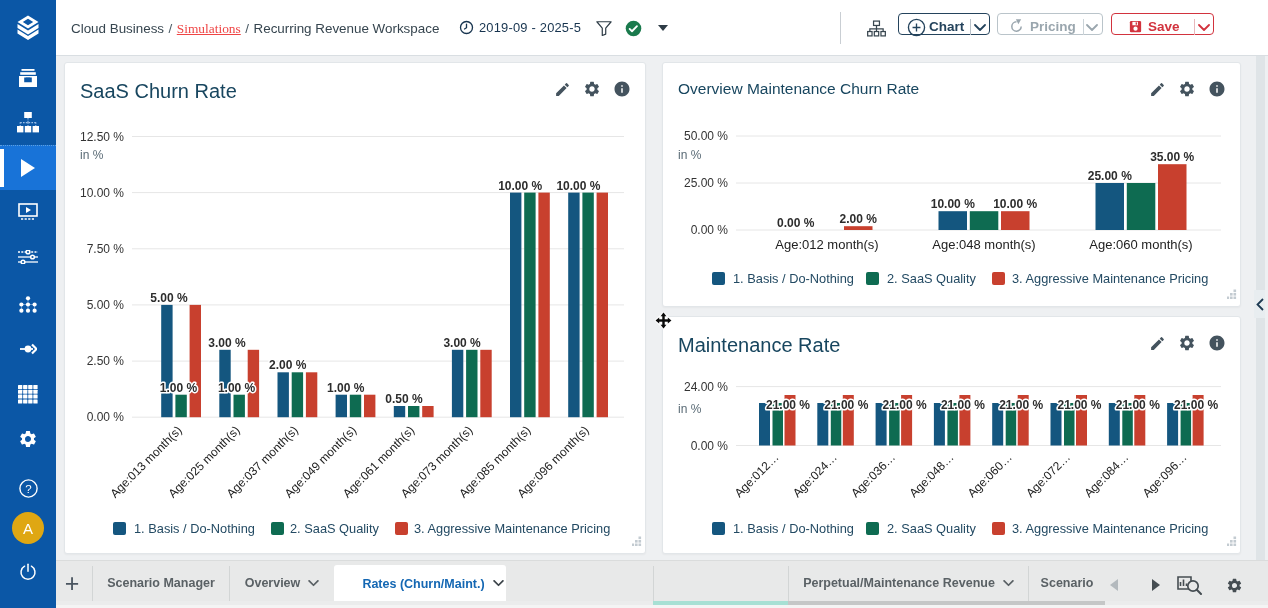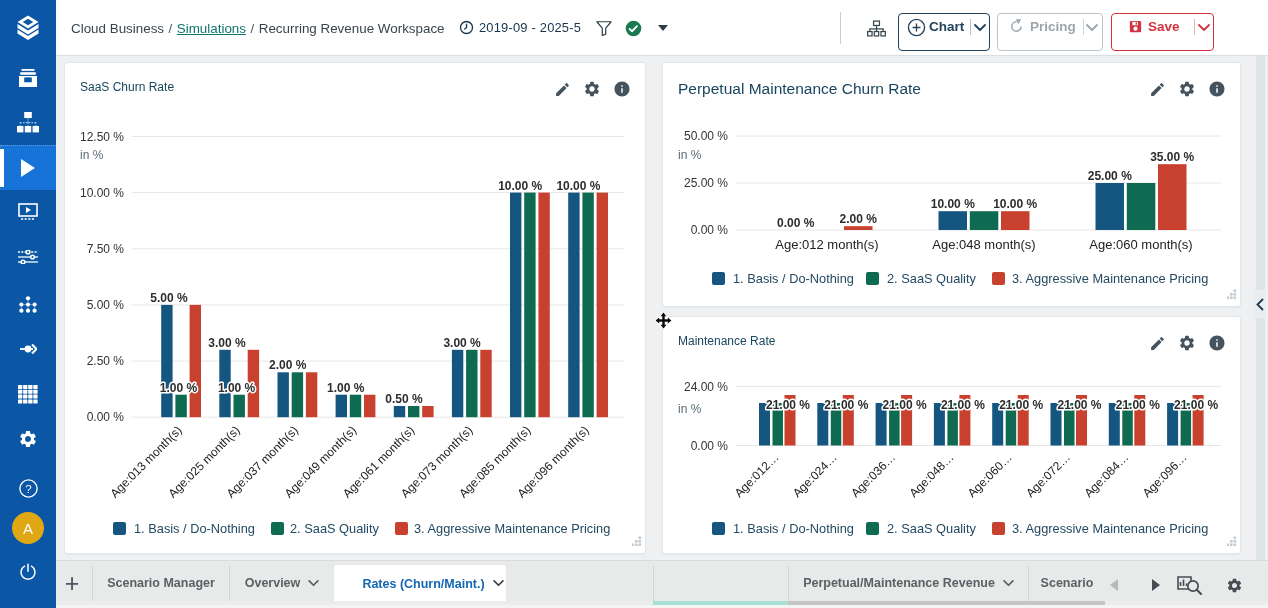--- a/index.html
+++ b/index.html
@@ -4,31 +4,31 @@
 html,body { width:1268px; height:608px; overflow:hidden; font-family:"Liberation Sans", sans-serif; }
 body { position:relative; background:#eef0f2; }
 #sidebar { position:absolute; left:0; top:0; width:56px; height:608px; background:#0b57a6; z-index:30; }
 .srow { position:absolute; left:0; width:56px; display:flex; align-items:center; justify-content:center; }
 .srow.active { top:145px; height:45px; background:#1873d8; border-top:1px dotted #5ea0e0; }
 .abar { position:absolute; left:0; top:3px; bottom:3px; width:4px; background:#fff; }
 .avatar { width:32px; height:32px; border-radius:50%; background:#dfa713; color:#fff; font-size:15px; display:flex; align-items:center; justify-content:center; }
 #topbar { position:absolute; left:56px; top:0; width:1212px; height:56px; background:#fff; border-bottom:1px solid #d9dee2; z-index:20; }
 .crumbs { position:absolute; left:15px; top:21px; font-size:13.4px; color:#36454f; white-space:nowrap; }
 .crumbs .sep { margin:0 4.5px; color:#4a5a64; }
-.bl { color:#0f766e; text-decoration:underline; }
+.bl { color:#ef4444; text-decoration:underline;font-family:Liberation Serif, serif; }
 .dateblk { position:absolute; left:403px; top:20px; display:flex; align-items:center; }
 .datetxt { font-size:12.9px; color:#17344f; margin-left:5px; letter-spacing:0.2px; }
-.btn { position:absolute; top:13px; height:38px; border:1.5px solid; border-radius:4px; background:#fff; }
+.btn { position:absolute; top:13px; height:22px; border:1.5px solid; border-radius:4px; background:#fff; }
 .bic { position:absolute; display:flex; }
 .btxt { position:absolute; top:5px; font-size:13.5px; font-weight:bold; }
 .bdiv { position:absolute; top:5px; width:1px; height:16px; }
 .bch { position:absolute; top:10px; display:flex; }
 #content { position:absolute; left:56px; top:56px; width:1212px; height:504px; background:#eef0f2; }
 .panel { position:absolute; background:#fff; border:1px solid #e2e6e9; border-radius:3px; box-shadow:0 1px 2px rgba(0,0,0,0.04); }
-.ptitle { position:absolute; left:15px; top:17px; font-size:12px; color:#18465f; }
+.ptitle { position:absolute; left:15px; top:17px; font-size:20px; color:#18465f; }
 .psub { position:absolute; left:15px; top:37px; font-size:12px; color:#5a6b76;margin-top:48px; }
 .picons { position:absolute; right:14px; top:17px; display:flex; align-items:center; gap:12px; }
 .pgrip { position:absolute; right:3px; bottom:3px; }
 .chartbox { position:absolute; left:0; top:0; }
 #rail { position:absolute; left:1256px; top:56px; width:9px; height:544px; background:#dfe4e7; z-index:5; }
 #railbtn { position:absolute; left:1254px; top:290px; width:11px; height:28px; background:#e8edf0; display:flex; align-items:center; justify-content:center; z-index:6; }
 #tabbar { position:absolute; left:0px; top:560px; width:1268px; height:48px; background:#e8e9e9; border-top:1px solid #dadcdc; z-index:25; }
 .plus { position:absolute; left:62px; top:8px; font-size:25px; font-weight:400; color:#4a5560; width:20px; text-align:center; }
 .tab { position:absolute; top:4px; height:40px; display:flex; align-items:center; justify-content:center; font-size:12.5px; font-weight:bold; color:#5a6165; white-space:nowrap; padding-bottom:4px; }
 .tc { margin-left:8px; }
@@ -326,21 +326,21 @@
     <div class="pgrip"><svg width="10" height="10" viewBox="0 0 10 10" fill="#c3cbd1">
           <rect x="6.5" y="0.5" width="2.6" height="2.6"></rect>
           <rect x="6.5" y="4" width="2.6" height="2.6"></rect>
           <rect x="3" y="4" width="2.6" height="2.6"></rect>
           <rect x="6.5" y="7.5" width="2.6" height="2.6"></rect>
           <rect x="3" y="7.5" width="2.6" height="2.6"></rect>
           <rect x="-0.5" y="7.5" width="2.6" height="2.6"></rect>
         </svg></div>
   </div>
   <div class="panel" style="left:606px;top:6px;width:579px;height:245px">
-    <div class="ptitle" style="font-size:15.5px">Perpetual Maintenance Churn Rate</div>
+    <div class="ptitle" style="font-size:15.5px">Overview Maintenance Churn Rate</div>
       <div class="psub">in %</div>
     <div class="picons">
         <svg width="17" height="17" viewBox="0 0 24 24" fill="#44535e">
           <path d="M3 17.25V21h3.75L17.81 9.94l-3.75-3.75L3 17.25zM20.71 7.04a1 1 0 0 0 0-1.41l-2.34-2.34a1 1 0 0 0-1.41 0l-1.83 1.83 3.75 3.75 1.83-1.83z"></path>
         </svg>
         <svg width="18" height="18" viewBox="0 0 24 24" fill="#44535e">
           <path d="M19.14 12.94c.04-.3.06-.61.06-.94s-.02-.64-.07-.94l2.03-1.58a.49.49 0 0 0 .12-.61l-1.92-3.32a.49.49 0 0 0-.59-.22l-2.39.96c-.5-.38-1.03-.7-1.62-.94l-.36-2.54a.48.48 0 0 0-.48-.41h-3.84a.48.48 0 0 0-.47.41l-.36 2.54c-.59.24-1.13.57-1.62.94l-2.39-.96a.49.49 0 0 0-.59.22L2.73 8.87c-.12.2-.07.47.12.61l2.03 1.58c-.05.3-.09.63-.09.94s.02.64.07.94l-2.03 1.58a.49.49 0 0 0-.12.61l1.92 3.32c.12.22.37.29.59.22l2.39-.96c.5.38 1.03.7 1.62.94l.36 2.54c.05.24.24.41.48.41h3.84c.24 0 .44-.17.47-.41l.36-2.54c.59-.24 1.13-.56 1.62-.94l2.39.96c.22.08.47 0 .59-.22l1.92-3.32a.49.49 0 0 0-.12-.61l-2.01-1.58zM12 15.6A3.61 3.61 0 0 1 8.4 12c0-1.98 1.62-3.6 3.6-3.6s3.6 1.62 3.6 3.6-1.62 3.6-3.6 3.6z"></path>
         </svg>
         <svg width="18" height="18" viewBox="0 0 24 24" fill="#44535e">
           <path d="M12 2C6.48 2 2 6.48 2 12s4.48 10 10 10 10-4.48 10-10S17.52 2 12 2zm1 15h-2v-6h2v6zm0-8h-2V7h2v2z"></path>

